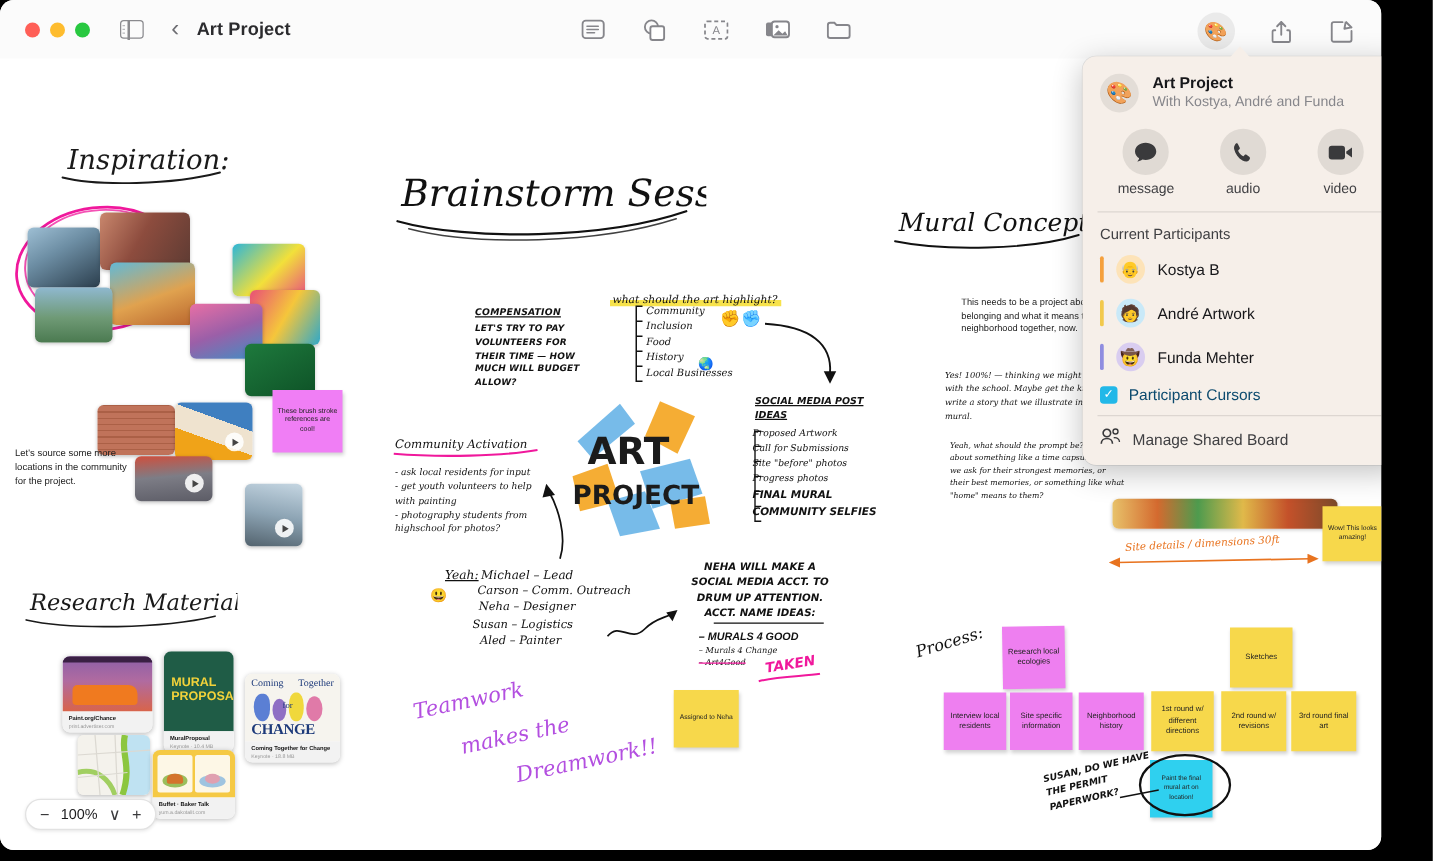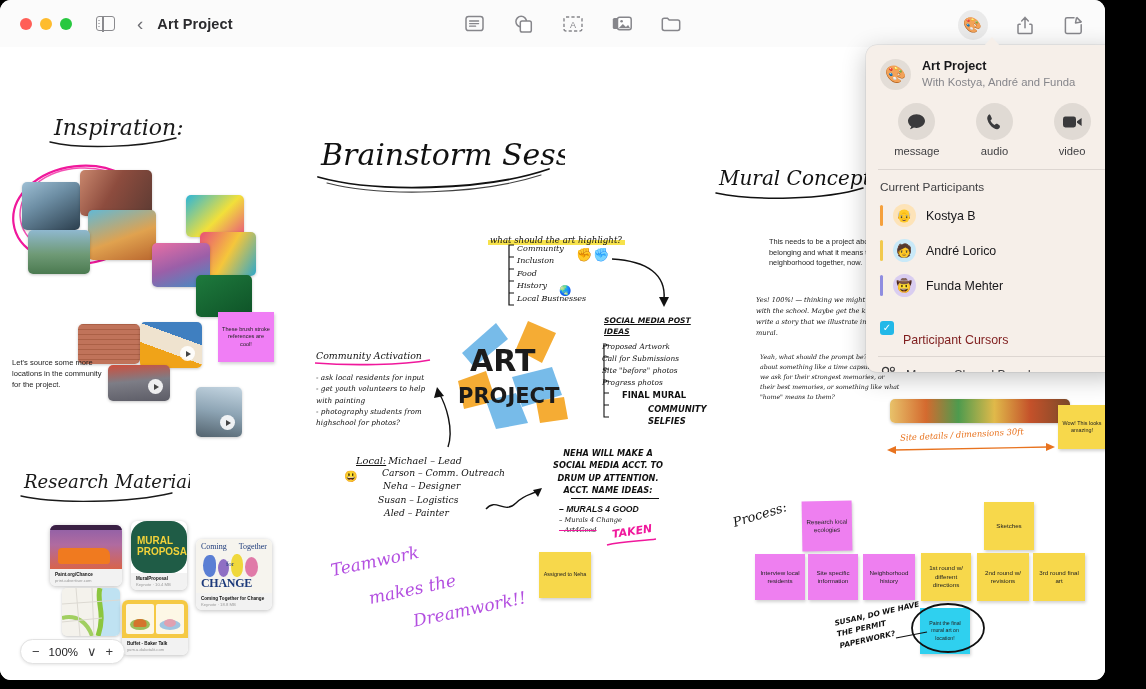--- a/index.html
+++ b/index.html
@@ -108,21 +108,21 @@
   .p-row{ display:flex; align-items:center; gap:10px; padding:6px 14px; }
   .p-bar{ width:3px; height:21px; border-radius:2px; }
   .p-av{ width:23px; height:23px; border-radius:50%; display:flex;
     align-items:center; justify-content:center; font-size:13px; }
   .p-name{ font-size:12.4px; color:#17171a; }
 
   .p-check{ display:flex; align-items:center; gap:9px; padding:6px 14px 9px; }
   .chk{ width:14px; height:14px; border-radius:3px; background:#22b8e8;
     display:flex; align-items:center; justify-content:center; color:#fff; font-size:10px;
     line-height:1; }
-  .p-check-lbl{ font-size:12.4px; color:#7f1d1d;margin-top:24px; }
+  .p-check-lbl{ font-size:12.4px; color:#0c4a6e; }
 
   .p-manage{ display:flex; align-items:center; gap:9px; padding:9px 14px; }
   .p-manage-lbl{ font-size:12.4px; color:#3f3f42; }
 </style>
 </head>
 <body>
 
 <div class="window">
 
   <div class="titlebar">
@@ -249,21 +249,21 @@
         <div style="position:absolute;top:0;left:0;right:0;height:5px;background:#3a2044;"></div>
         <div style="position:absolute;bottom:5px;left:8px;width:52px;height:16px;background:#f07a1f;border-radius:4px 7px 3px 3px;"></div>
       </div>
       <div class="meta">
         <div class="mt">Paint.org/Chance</div>
         <div class="ms">print.advertiser.com</div>
       </div>
     </div>
 
     <div class="linkcard" style="left:131px; top:474px; width:56px;">
-      <div style="height:52px;background:#1f5c46;display:flex;flex-direction:column;justify-content:center;padding-left:6px;border-radius:16px;">
+      <div style="height:64px;background:#1f5c46;display:flex;flex-direction:column;justify-content:center;padding-left:6px;">
         <div style="color:#f2d23a;font-size:10px;font-weight:bold;line-height:1.08;">MURAL</div>
         <div style="color:#f2d23a;font-size:10px;font-weight:bold;line-height:1.08;">PROPOSAL</div>
       </div>
       <div class="meta">
         <div class="mt">MuralProposal</div>
         <div class="ms">Keynote · 10.4 MB</div>
       </div>
     </div>
 
     <div class="linkcard" style="left:196px; top:492px; width:76px;">
@@ -310,20 +310,26 @@
         <div class="ms">yum.a.dakotalit.com</div>
       </div>
     </div>
 
     <svg class="abs" style="left:315px; top:78px;" width="250" height="70">
       <text x="6" y="40" font-family="DejaVu Serif" font-style="italic" font-size="30" fill="#111">Brainstorm Session</text>
       <path d="M3 52 C60 68 170 66 234 44" stroke="#111" stroke-width="1.8" fill="none" stroke-linecap="round"></path>
       <path d="M12 58 C66 72 164 70 226 50" stroke="#111" stroke-width="1.2" fill="none" stroke-linecap="round" opacity=".8"></path>
     </svg>
 
+    <div class="abs" style="left:380px; top:198px; width:100px;">
+      <div style="font-family:'DejaVu Sans',sans-serif;font-size:7.4px;font-weight:bold;font-style:italic;
+        color:#111;text-decoration:underline;letter-spacing:.2px;">COMPENSATION</div>
+      <div style="font-family:'DejaVu Sans',sans-serif;font-size:7.2px;font-weight:bold;font-style:italic;
+        color:#111;line-height:1.5;margin-top:4px;letter-spacing:.1px;">LET'S TRY TO PAY VOLUNTEERS FOR THEIR TIME — HOW MUCH WILL BUDGET ALLOW?</div>
+    </div>
 
     <div class="abs" style="left:490px; top:182px;">
       <div style="position:relative;display:inline-block;text-align:center;">
         <div style="position:absolute;left:-2px;bottom:0px;right:-3px;height:5px;background:#f7e24b;"></div>
         <div style="position:relative;font-family:'DejaVu Serif',serif;font-style:italic;font-size:8.6px;color:#111;">what should the art highlight?</div>
       </div>
     </div>
     <svg class="abs" style="left:506px; top:196px;" width="10" height="64">
       <path d="M8 2 L3 2 L3 62 L8 62" stroke="#111" stroke-width="1.2" fill="none"></path>
       <path d="M3 14 L8 14 M3 26 L8 26 M3 38 L8 38 M3 50 L8 50" stroke="#111" stroke-width="1.1"></path>
@@ -351,22 +357,22 @@
     </div>
     <svg class="abs" style="left:601px; top:296px;" width="9" height="76">
       <path d="M8 2 L3 2 L3 74 L8 74" stroke="#111" stroke-width="1.1" fill="none"></path>
       <path d="M3 14 L8 14 M3 26 L8 26 M3 38 L8 38 M3 50 L8 50 M3 62 L8 62" stroke="#111" stroke-width="1"></path>
     </svg>
     <div class="abs" style="left:602px; top:294px; width:104px;">
       <div style="font-family:'DejaVu Serif',serif;font-style:italic;font-size:7.4px;color:#111;line-height:1.62;">Proposed Artwork</div>
       <div style="font-family:'DejaVu Serif',serif;font-style:italic;font-size:7.4px;color:#111;line-height:1.62;">Call for Submissions</div>
       <div style="font-family:'DejaVu Serif',serif;font-style:italic;font-size:7.4px;color:#111;line-height:1.62;">Site "before" photos</div>
       <div style="font-family:'DejaVu Serif',serif;font-style:italic;font-size:7.4px;color:#111;line-height:1.62;">Progress photos</div>
-      <div style="font-family:'DejaVu Sans',sans-serif;font-weight:bold;font-size:8.4px;color:#111;line-height:1.62;text-align:center;">FINAL MURAL</div>
-      <div style="font-family:'DejaVu Sans',sans-serif;font-weight:bold;font-style:italic;font-size:8.4px;color:#111;line-height:1.5;margin-left:46px;">COMMUNITY SELFIES</div>
+      <div style="font-family:'DejaVu Sans',sans-serif;font-weight:bold;font-style:italic;font-size:8.4px;color:#111;line-height:1.62;">FINAL MURAL</div>
+      <div style="font-family:'DejaVu Sans',sans-serif;font-weight:bold;font-style:italic;font-size:8.4px;color:#111;line-height:1.5;">COMMUNITY SELFIES</div>
     </div>
 
     <div class="abs" style="left:316px; top:298px;">
       <div style="position:relative;display:inline-block;">
         <div style="font-family:'DejaVu Serif',serif;font-style:italic;font-size:9.4px;color:#111;">Community Activation</div>
         <svg style="position:absolute;left:-2px;bottom:-5px;" width="120" height="7">
           <path d="M1 4 C38 7 88 6 116 1" stroke="#f0189c" stroke-width="1.7" fill="none"></path>
         </svg>
       </div>
       <div style="margin-top:9px;width:120px;">
@@ -391,21 +397,21 @@
       </svg>
     </div>
 
     <svg class="abs" style="left:430px; top:340px;" width="26" height="62">
       <path d="M18 60 C24 42 16 18 9 6" stroke="#111" stroke-width="1.4" fill="none"></path>
       <path d="M7 0 l7 9 l-10 2 z" fill="#111"></path>
     </svg>
 
     <div class="abs" style="left:356px; top:408px;">
       <div style="display:flex;align-items:baseline;">
-        <span style="font-family:'DejaVu Serif',serif;font-style:italic;font-size:9.8px;color:#111;text-decoration:underline;">Local:</span>
+        <span style="font-family:'DejaVu Serif',serif;font-style:italic;font-size:9.8px;color:#111;text-decoration:underline;">Yeah:</span>
         <span style="font-family:'DejaVu Serif',serif;font-style:italic;font-size:9.6px;color:#111;margin-left:2px;">Michael – Lead</span>
       </div>
       <div style="font-family:'DejaVu Serif',serif;font-style:italic;font-size:9.2px;color:#111;line-height:1.45;margin-left:26px;">Carson – Comm. Outreach</div>
       <div style="font-family:'DejaVu Serif',serif;font-style:italic;font-size:9.2px;color:#111;line-height:1.45;margin-left:27px;">Neha – Designer</div>
       <div style="font-family:'DejaVu Serif',serif;font-style:italic;font-size:9.2px;color:#111;line-height:1.45;margin-left:22px;">Susan – Logistics</div>
       <div style="font-family:'DejaVu Serif',serif;font-style:italic;font-size:9.2px;color:#111;line-height:1.45;margin-left:28px;">Aled – Painter</div>
     </div>
     <div class="abs" style="left:344px; top:423px; font-size:11px;">😃</div>
 
     <svg class="abs" style="left:484px; top:440px;" width="62" height="28">
@@ -574,21 +580,21 @@
       <div class="p-av" style="background:#fde3b8;">
         <span>👴</span>
       </div>
       <div class="p-name">Kostya B</div>
     </div>
     <div class="p-row">
       <div class="p-bar" style="background:#f2c94c;"></div>
       <div class="p-av" style="background:#c9e9f8;">
         <span>🧑</span>
       </div>
-      <div class="p-name">André Lorico</div>
+      <div class="p-name">André Artwork</div>
     </div>
     <div class="p-row">
       <div class="p-bar" style="background:#8f8de0;"></div>
       <div class="p-av" style="background:#d9cdf0;">
         <span>🤠</span>
       </div>
       <div class="p-name">Funda Mehter</div>
     </div>
 
     <div class="p-check">

